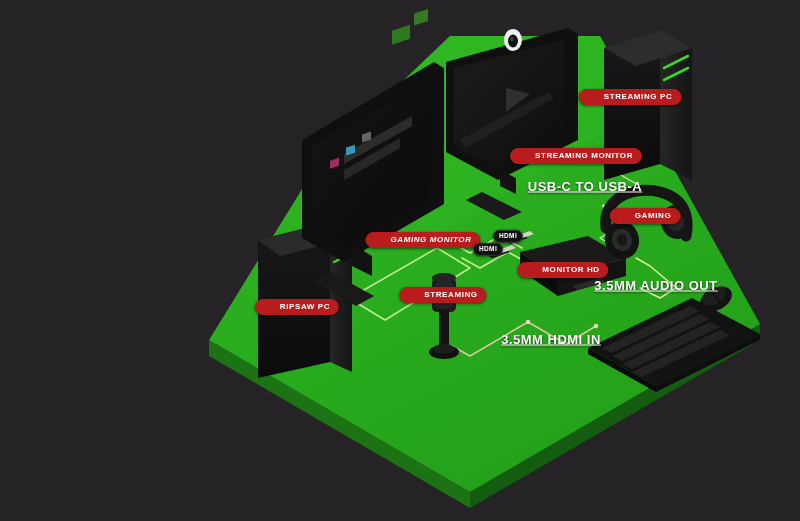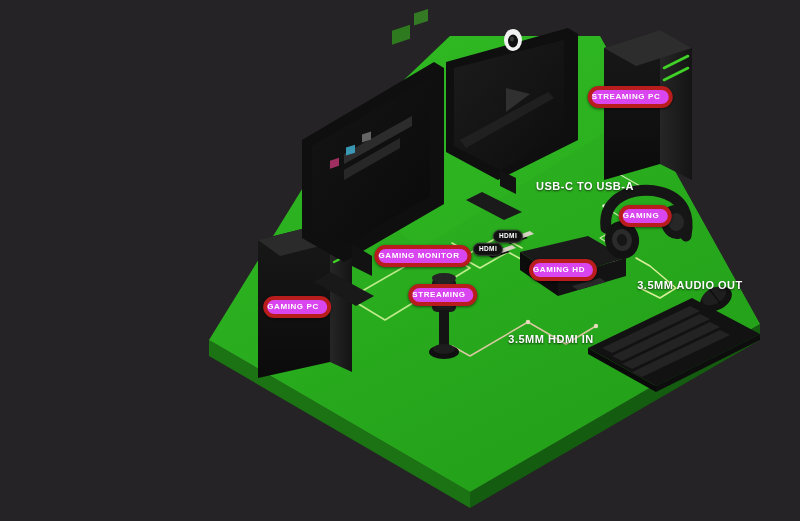--- a/index.html
+++ b/index.html
@@ -4,41 +4,42 @@
 <style>
   html,body{margin:0;padding:0;background:#252325;}
   body{width:800px;height:521px;overflow:hidden;
        font-family:"Liberation Sans",sans-serif;}
   #stage{position:relative;width:800px;height:521px;background:#252325;}
   #stage svg{position:absolute;left:0;top:0;}
 
   .label{
     position:absolute;
     transform:translate(-50%,-50%);
-    background:#d946ef;
-    border:4px solid #b91c1c;
+    background:#b91c1c;
+    border:1px solid #b91c1c;
     border-radius:11px;
     color:#ffffff;
     font-size:8px;
     font-weight:bold;
     letter-spacing:0.6px;
-    padding:3px 8px 3px 0;
+    padding:3px 8px 3px 24px;
     white-space:nowrap;
     line-height:1;
     font-family:"Liberation Sans",sans-serif;
     box-shadow:0 1px 3px rgba(0,0,0,.55);
   }
   .label.plain{
     background:transparent;
     border:none;
     box-shadow:none;
-    font-size:11px;
+    font-size:13px;
     letter-spacing:.5px;
     text-shadow:0 1px 2px rgba(0,0,0,.7);
     padding:0;
+    text-decoration:underline;
   }
   .label.cable{
     font-size:6.5px;
     padding:2px 5px;
     border-radius:8px;
     letter-spacing:.4px;
     background:#111111;
     border:1px solid #3a3a3a;
   }
 </style>
@@ -221,26 +222,27 @@
       </g>
     </g>
 
     <g>
       <ellipse cx="716" cy="299" rx="17" ry="11" fill="#121212" transform="rotate(-28 716 299)"></ellipse>
       <ellipse cx="714" cy="296" rx="13" ry="8" fill="#1e1e1e" transform="rotate(-28 714 296)"></ellipse>
       <line x1="710" y1="290" x2="720" y2="303" stroke="#0a0a0a" stroke-width="1.2"></line>
     </g>
   </svg>
 
-  <div class="label" style="left:297px;top:307px;">GAMING PC</div>
-  <div class="label" style="left:423px;top:256px;">GAMING MONITOR</div>
+  <div class="label" style="left:297px;top:307px;">RIPSAW PC</div>
+  <div class="label" style="left:423px;top:240px;font-style:italic;">GAMING MONITOR</div>
+  <div class="label" style="left:576px;top:156px;">STREAMING MONITOR</div>
   <div class="label" style="left:630px;top:97px;">STREAMING PC</div>
   <div class="label" style="left:645px;top:216px;">GAMING</div>
-  <div class="label" style="left:563px;top:270px;">GAMING HD</div>
+  <div class="label" style="left:563px;top:270px;">MONITOR HD</div>
   <div class="label" style="left:443px;top:295px;">STREAMING</div>
 
   <div class="label cable" style="left:488px;top:249px;">HDMI</div>
   <div class="label cable" style="left:508px;top:236px;">HDMI</div>
   <div class="label plain" style="left:585px;top:186px;">USB-C TO USB-A</div>
-  <div class="label plain" style="left:690px;top:285px;text-align:right;">3.5MM AUDIO OUT</div>
+  <div class="label plain" style="left:656px;top:285px;text-align:right;">3.5MM AUDIO OUT</div>
   <div class="label plain" style="left:551px;top:339px;">3.5MM HDMI IN</div>
 
 </div>
 
 </body></html>

